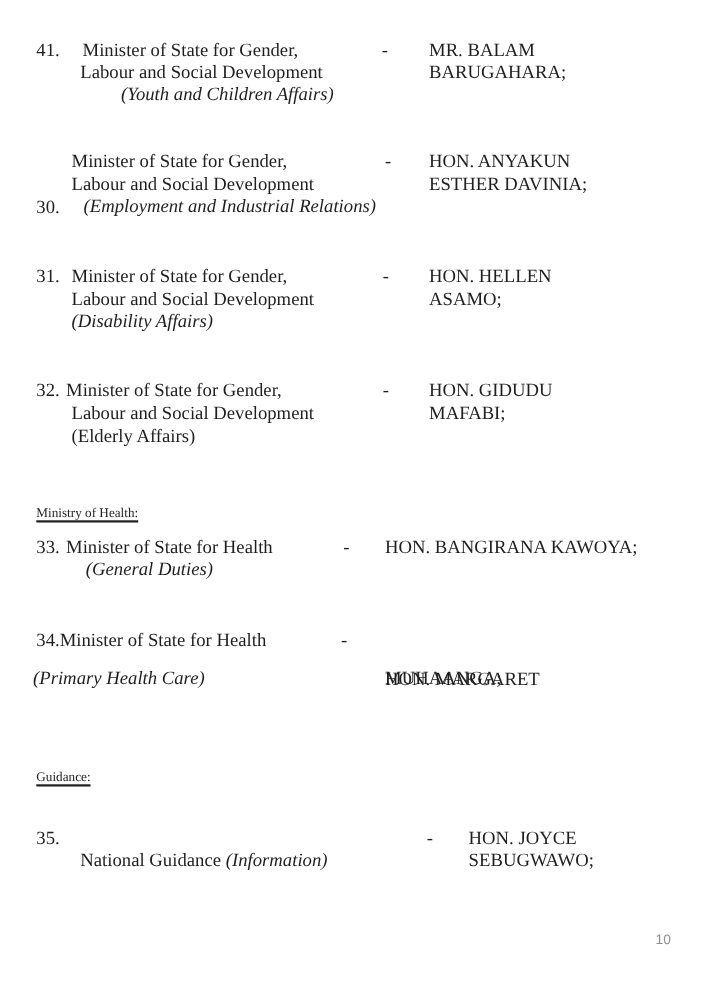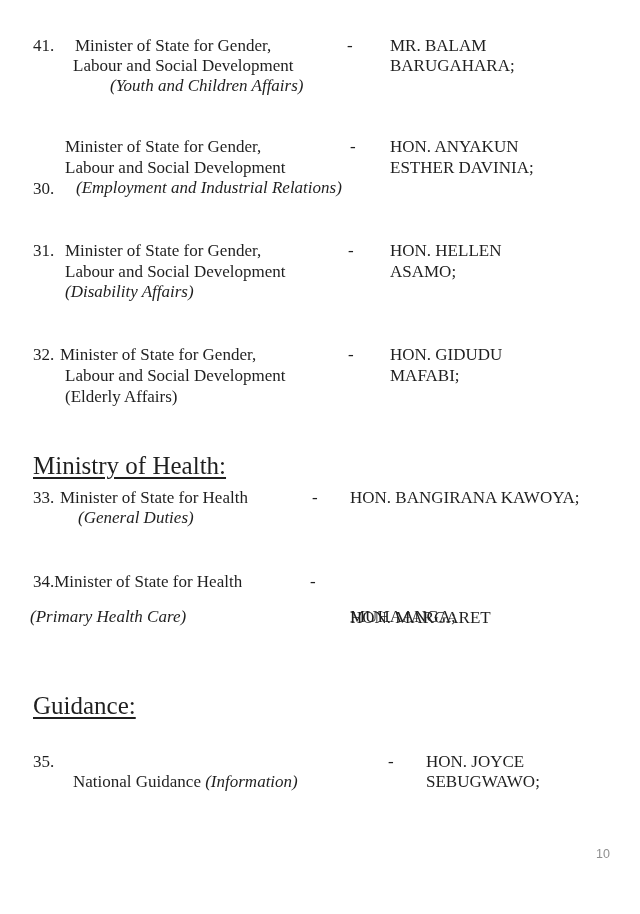--- a/index.html
+++ b/index.html
@@ -18,21 +18,21 @@
   }
   .ln {
     position: absolute;
     font-size: 17px;
     line-height: 20px;
     white-space: nowrap;
   }
   .italic { font-style: italic; }
   .heading {
     position: absolute;
-    font-size: 25px;
+    font-size: 12px;
     line-height: 28px;
     text-decoration: underline;
     text-underline-offset: 3px;
     text-decoration-thickness: 1.5px;
     white-space: nowrap;
   }
   .page-number {
     position: absolute;
     font-family: "Liberation Sans", sans-serif;
     font-size: 12.5px;

